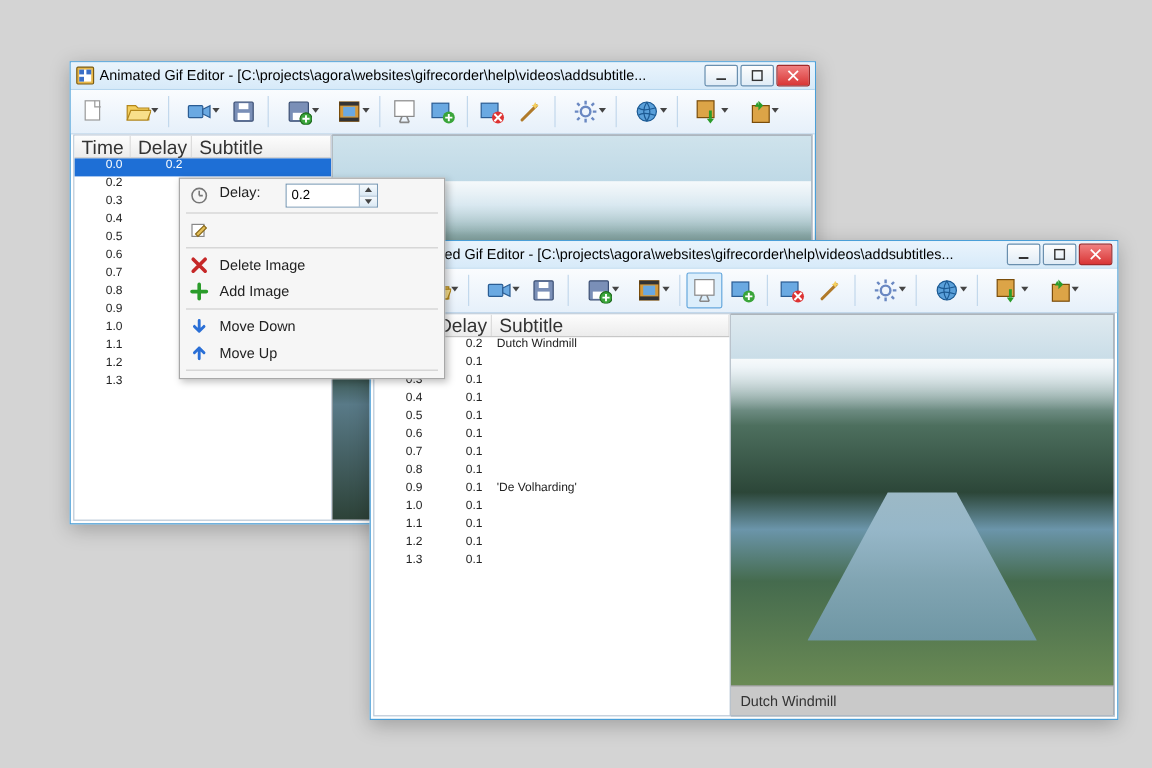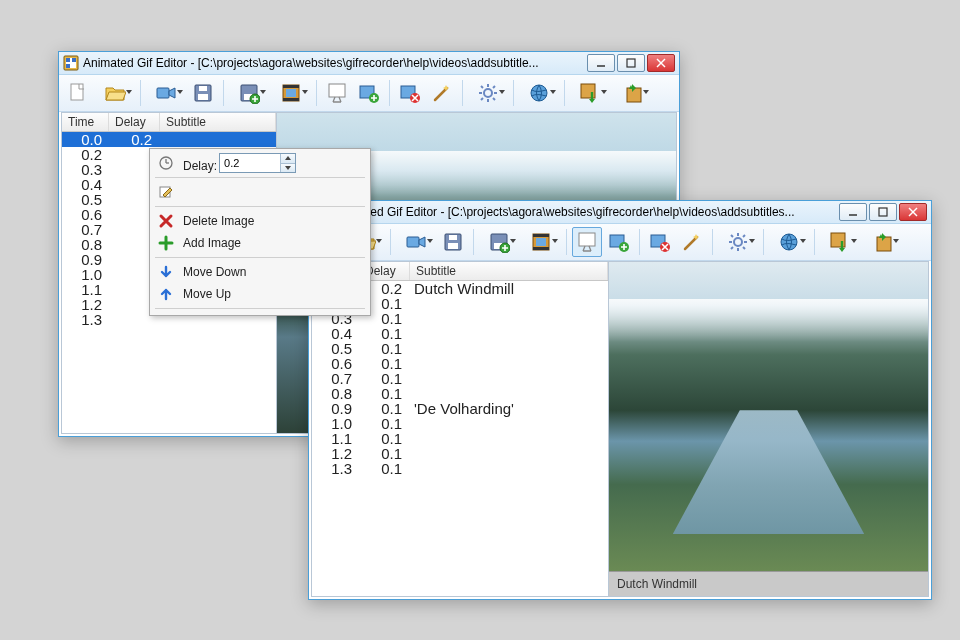--- a/index.html
+++ b/index.html
@@ -13,44 +13,44 @@
   .winbtn svg{width:10px;height:10px}
   .toolbar{height:36px;background:linear-gradient(#fafcfe,#e6f0fa);border-bottom:1px solid #c2d8ec;display:flex;align-items:center;padding:0 4px;gap:2px}
   .tbtn{width:28px;height:28px;border:1px solid transparent;border-radius:2px;display:flex;align-items:center;justify-content:center;position:relative}
   .tbtn.selected{border-color:#66a8dd;background:#dceefb}
   .tbtn.withdrop{width:38px}
   .tbtn .drop{position:absolute;right:2px;top:11px;border-left:3px solid transparent;border-right:3px solid transparent;border-top:4px solid #444}
   .tsep{width:1px;height:26px;background:#c2d8ec;margin:0 3px}
   .tbtn svg{width:22px;height:22px}
   .body{position:absolute;top:60px;left:2px;right:2px;bottom:2px;display:flex}
   .tablepane{background:#fff;border:1px solid #b9c7d6;display:flex;flex-direction:column;overflow:hidden}
-  .thead{display:flex;background:linear-gradient(#fdfdfd,#ececec);border-bottom:1px solid #c7c7c7;height:18px;font-size:12px;color:#333}
+  .thead{display:flex;background:linear-gradient(#fdfdfd,#ececec);border-bottom:1px solid #c7c7c7;height:18px;font-size:16px;color:#333}
   .th{padding:2px 6px;border-right:1px solid #dcdcdc}
   .th.time{width:34px}
   .th.delay{width:38px}
   .th.sub{flex:1}
-  .trow{display:flex;height:15px;font-size:15px;align-items:center}
+  .trow{display:flex;height:15px;font-size:10px;}
   .trow .td{padding:0 6px;text-align:right}
   .trow .td.time{width:34px}
   .trow .td.delay{width:38px}
   .trow .td.sub{flex:1;text-align:left}
   .trow.sel{background:#1e6fd6;color:#fff}
   .preview{flex:1;background:#808080;border:1px solid #b9c7d6;border-left:none;overflow:hidden;display:flex;flex-direction:column}
   .mountain{flex:1;background:linear-gradient(to bottom,#cfe3ec 0%,#b7d4e3 18%,#5a7c6a 35%,#2f4a3d 60%,#597a88 70%,#2d4238 100%);position:relative}
   .fjord .mountain{background:linear-gradient(to bottom,#dfeaf0 0%,#c6dbe6 14%,#4d6f5e 30%,#2c4638 48%,#6b95aa 58%,#456b4e 72%,#6a8a54 100%)}
   .mountain .river{position:absolute;top:48%;left:20%;width:60%;height:40%;background:linear-gradient(to bottom,#a9c6d6,#7199ad);clip-path:polygon(35% 0,65% 0,100% 100%,0 100%);opacity:0.9}
   .mountain .snow{position:absolute;top:12%;left:0;right:0;height:14%;background:linear-gradient(to bottom,rgba(255,255,255,0.85),rgba(255,255,255,0));}
   .subtitle-bar{height:24px;background:#c9c9c9;color:#333;display:flex;align-items:center;padding:0 8px;font-size:12px;border-top:1px solid #999}
   
   .ctxmenu{position:absolute;background:#f6f6f6;border:1px solid #a8a8a8;box-shadow:2px 2px 6px rgba(0,0,0,0.25);padding:3px 3px}
   .mrow{display:flex;align-items:center;height:22px;padding:0 14px 0 4px;gap:8px;white-space:nowrap}
   .micon{width:18px;height:18px;display:flex;align-items:center;justify-content:center}
   .micon svg{width:16px;height:16px}
   .msep{height:1px;background:#cfcfcf;margin:3px 2px}
-  .delayfield{display:flex;align-items:flex-end;gap:2px}
+  .delayfield{display:flex;align-items:flex-start;gap:21px}
   .spin{display:flex;border:1px solid #7a9ab5;background:#fff;height:18px}
   .spin input{border:none;width:52px;padding:0 4px;font-size:11px;outline:none}
   .spinbtns{display:flex;flex-direction:column;width:14px;border-left:1px solid #a9bfd3}
   .spinbtns div{flex:1;display:flex;align-items:center;justify-content:center;background:linear-gradient(#f6fafd,#dbe9f4)}
   .spinbtns div:first-child{border-bottom:1px solid #a9bfd3}
   .tri-up{border-left:3px solid transparent;border-right:3px solid transparent;border-bottom:4px solid #444}
   .tri-dn{border-left:3px solid transparent;border-right:3px solid transparent;border-top:4px solid #444}
   .dropright{margin-left:auto;border-left:3px solid transparent;border-right:3px solid transparent;border-top:4px solid #444}
 </style>
 </head>

